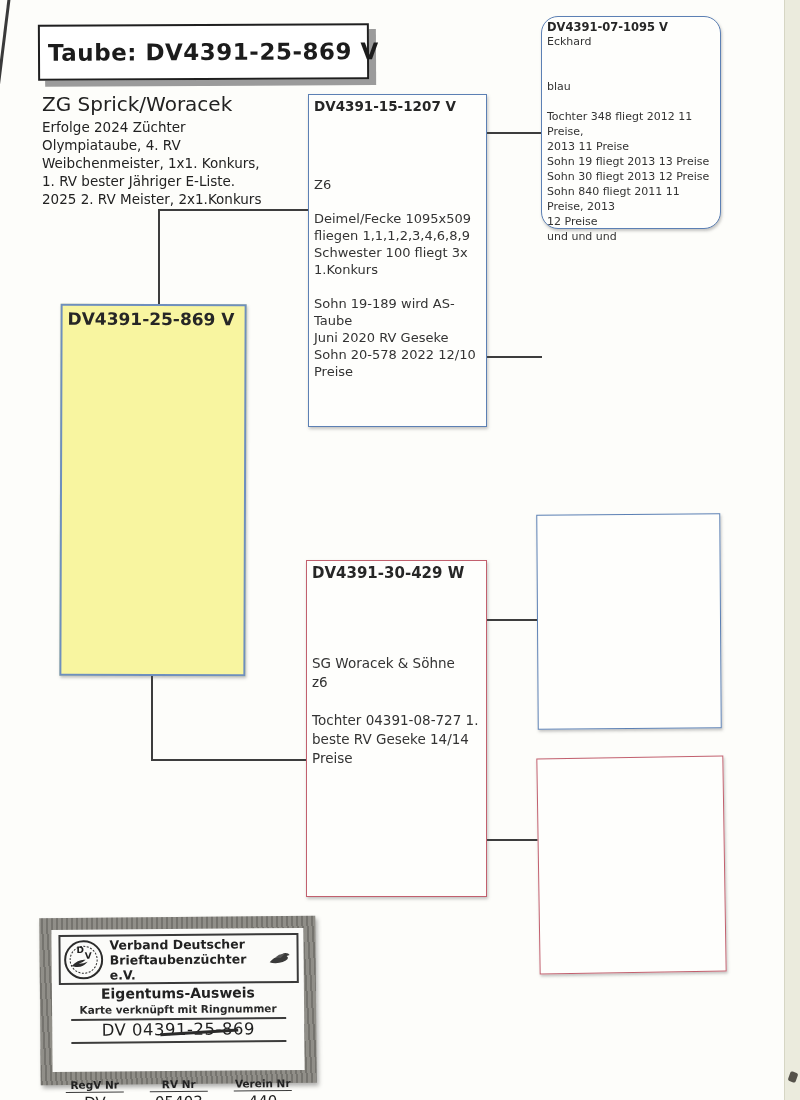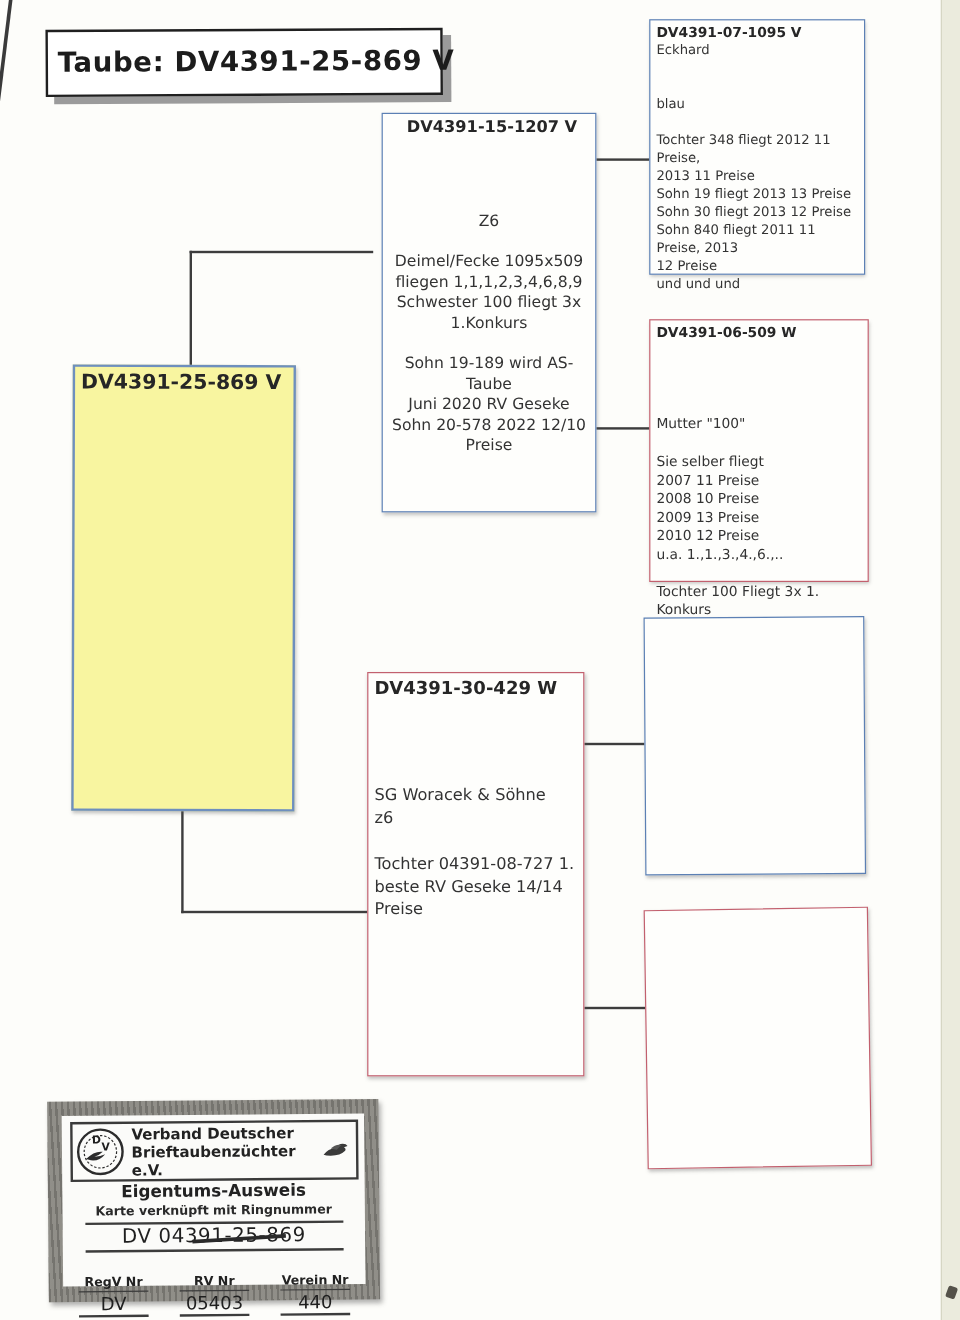--- a/index.html
+++ b/index.html
@@ -34,25 +34,25 @@
   .pbox .box-head{font-weight:bold;padding:3px 0 0 5px;color:#262626;}
   .pbox .box-body{padding:0 5px 0 5px;white-space:pre-line;color:#333;}
   .blue-border{border:2px solid #6e8fbe;}
   .thin-blue{border:1.5px solid #5c80b4;}
   .thin-red{border:1.5px solid #c2606e;}
 
   .box-subject{left:60px;top:304px;width:182px;height:368px;background:#f8f5a0;
     transform:rotate(0.2deg);}
   .box-subject .box-head{font-size:17px;}
 
-  .box-father{left:318px;top:94px;width:177px;height:331px;text-align:center;}
+  .box-father{left:308px;top:94px;width:177px;height:331px;}
   .box-father .box-head{font-size:13.5px;}
   .box-father .box-body{font-size:13px;line-height:17px;padding-top:62px;}
 
-  .box-ff{left:541px;top:16px;width:178px;height:211px;}
+  .box-ff{left:541px;top:16px;width:178px;height:211px;border-radius:17px;}
   .box-ff .box-head{font-size:11.5px;}
   .box-ff .box-body{font-size:11px;line-height:15px;}
 
   .box-fm{left:541px;top:266px;width:181px;height:217px;}
   .box-fm .box-head{font-size:11.5px;}
   .box-fm .box-body{font-size:11.5px;line-height:15.5px;padding-top:62px;}
 
   .box-mother{left:306px;top:560px;width:179px;height:335px;}
   .box-mother .box-head{font-size:15px;}
   .box-mother .box-body{font-size:13.5px;line-height:19px;padding-top:72px;}
@@ -88,38 +88,46 @@
     font-size:10.5px;font-weight:bold;color:#2a2a2a;}
   .rule{position:absolute;left:19px;width:215px;height:1.5px;background:#3c3c3c;}
   .rule1{top:89px;}
   .rule2{top:112px;}
   .own-ring{position:absolute;top:91px;width:100%;text-align:center;
     font-size:16.5px;color:#1f1f1f;letter-spacing:0.5px;}
   .ring-strike{position:absolute;left:108px;top:102px;width:78px;height:2.5px;
     background:#2a2a2a;transform:rotate(-3deg);}
   .own-cols{position:absolute;top:115px;left:0;width:100%;display:flex;}
   .own-col{flex:1;text-align:center;}
-  .col-label{font-size:10.5px;font-weight:bold;color:#222;padding-top:18px;}
+  .col-label{font-size:10.5px;font-weight:bold;color:#222;padding-top:2px;margin-top:32px;}
   .col-label-rule{width:58px;height:1px;background:#3c3c3c;margin:1px auto 0;}
   .col-value{font-size:15px;color:#1f1f1f;padding-top:1px;}
   .col-value-rule{width:58px;height:1.5px;background:#3c3c3c;margin:0 auto;}
 </style>
 </head>
 <body>
 
 <div id="scan">
 
   <div class="edge-strip-right"></div>
   <div class="corner-line"></div>
   <div class="corner-mark"></div>
 
   <div class="title-box">
     <h1>Taube: DV4391-25-869 V</h1>
   </div>
 
+  <div class="breeder">
+    <p class="breeder-name">ZG Sprick/Woracek</p>
+    <div class="breeder-lines">Erfolge 2024 Züchter
+Olympiataube, 4. RV
+Weibchenmeister, 1x1. Konkurs,
+1. RV bester Jähriger E-Liste.
+2025 2. RV Meister, 2x1.Konkurs</div>
+  </div>
 
   <div class="conn c-fh"></div>
   <div class="conn c-fv"></div>
   <div class="conn c-mv"></div>
   <div class="conn c-mh"></div>
   <div class="conn c-ffh"></div>
   <div class="conn c-fmh"></div>
   <div class="conn c-mfh"></div>
   <div class="conn c-mmh"></div>
 
@@ -151,33 +159,20 @@
 
 Tochter 348 fliegt 2012 11 Preise,
 2013 11 Preise
 Sohn 19 fliegt 2013 13 Preise
 Sohn 30 fliegt 2013 12 Preise
 Sohn 840 fliegt 2011 11 Preise, 2013
 12 Preise
 und und und</div>
   </div>
 
-  <div class="pbox thin-red box-fm">
-    <div class="box-head">DV4391-06-509 W</div>
-    <div class="box-body">Mutter "100"
-
-Sie selber fliegt
-2007 11 Preise
-2008 10 Preise
-2009 13 Preise
-2010 12 Preise
-u.a. 1.,1.,3.,4.,6.,..
-
-Tochter 100 Fliegt 3x 1. Konkurs</div>
-  </div>
 
   <div class="pbox thin-red box-mother">
     <div class="box-head">DV4391-30-429 W</div>
     <div class="box-body">SG Woracek &amp; Söhne
 z6
 
 Tochter 04391-08-727  1.
 beste RV Geseke 14/14
 Preise</div>
   </div>

